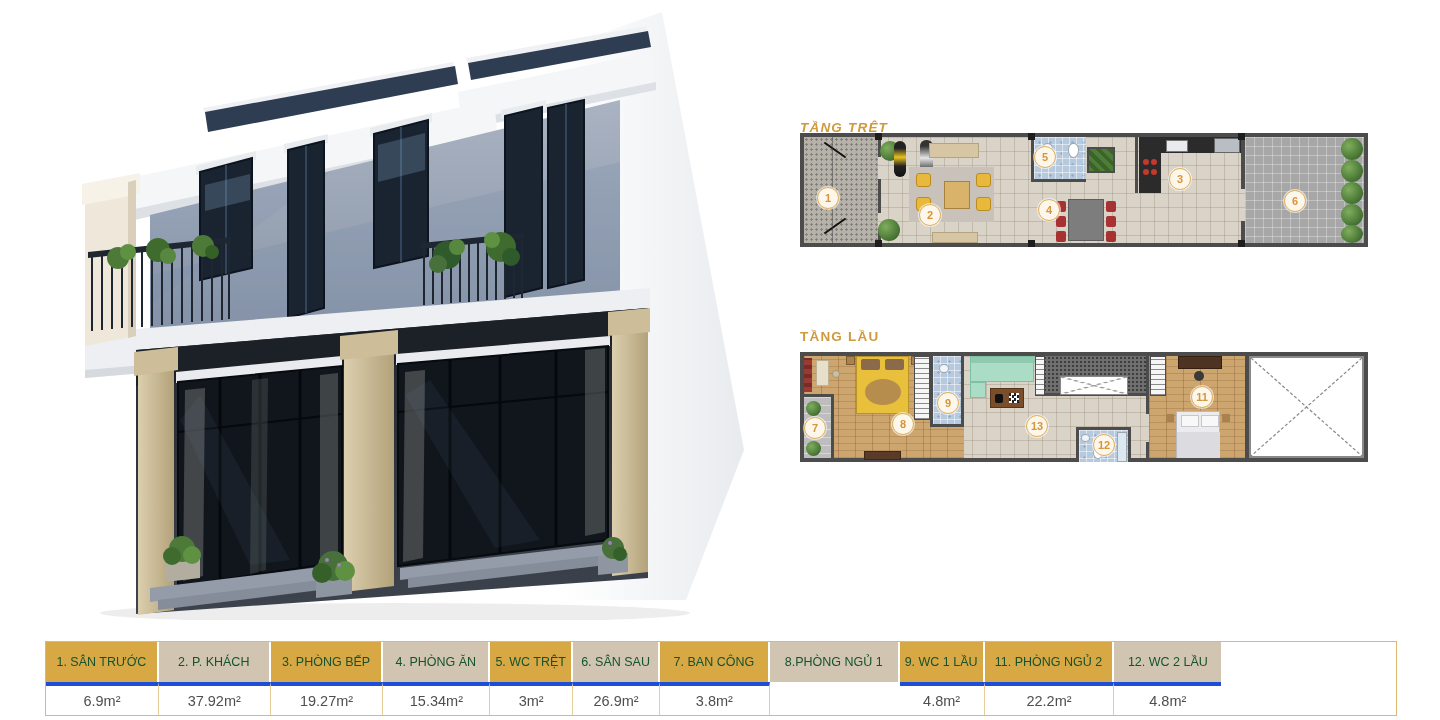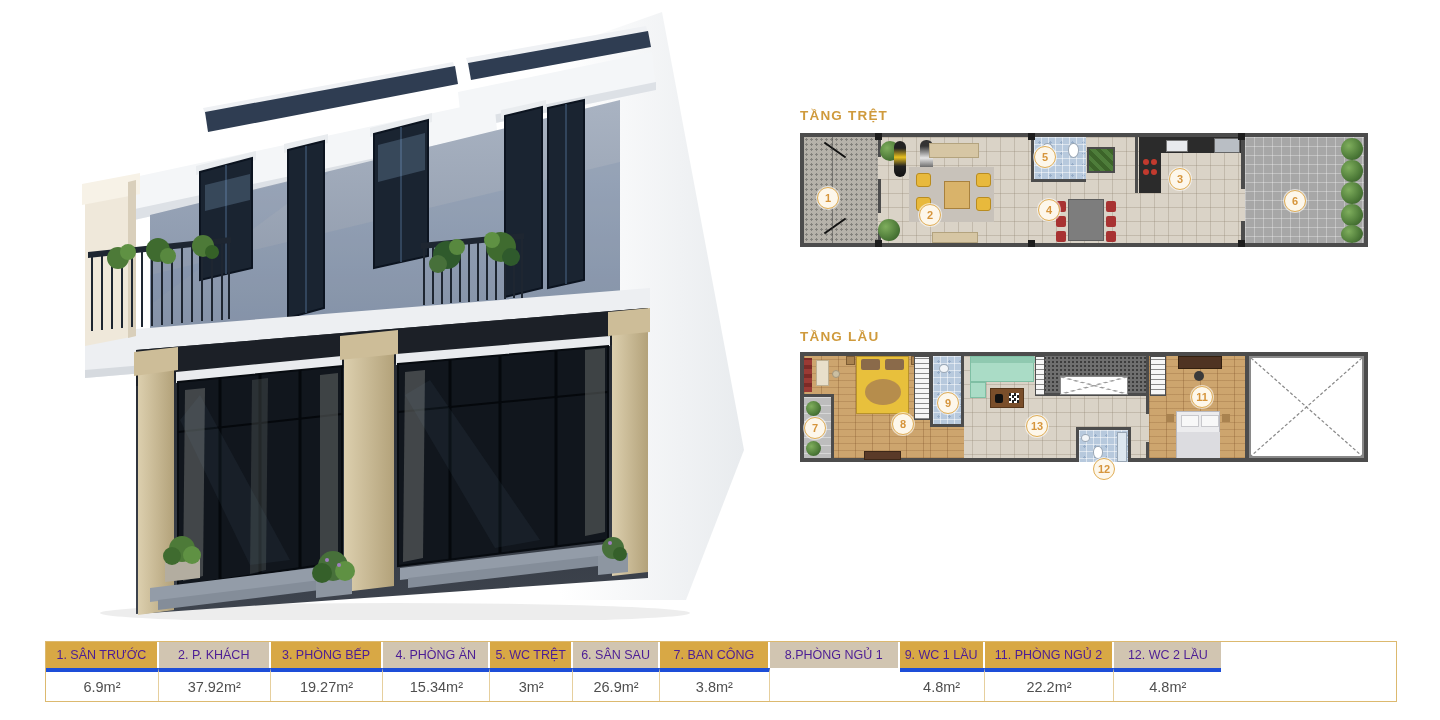--- a/index.html
+++ b/index.html
@@ -43,22 +43,22 @@
           font-size:11px;font-weight:bold;display:flex;align-items:center;justify-content:center;
           box-shadow:0 0 0 1px rgba(255,255,255,.6);z-index:30;}
   .plantdot{position:absolute;border-radius:50%;
             background:radial-gradient(circle at 35% 35%,#7fae5d,#4d7a38 60%,#2f5423);}
   .furn{position:absolute;box-sizing:border-box;}
 
   
   #legend{position:absolute;left:45px;top:641px;width:1352px;display:flex;
           border:1px solid #dcb96f;box-sizing:border-box;background:#fff;}
   .leg-col{display:flex;flex-direction:column;box-sizing:border-box;}
-  .leg-head{height:26px;display:flex;align-items:center;justify-content:center;
-            color:#4c1d95;font-size:12.5px;white-space:nowrap;overflow:hidden;
+  .leg-head{height:40px;display:flex;align-items:center;justify-content:center;
+            color:#14532d;font-size:12.5px;white-space:nowrap;overflow:hidden;
             border-right:2px solid #fff;box-sizing:border-box;}
   .leg-col:last-child .leg-head{border-right:none;}
   .leg-val{height:33px;display:flex;align-items:center;justify-content:center;
            color:#4f4f4f;font-size:14.5px;background:#fff;
            border-top:4px solid #1d4ed8;border-right:1px solid #e6cf9d;box-sizing:border-box;}
   .leg-col:last-child .leg-val{border-right:none;}
   .gold{background:#d8a845;}
   .beige{background:#d1c5b1;}
 </style>
 </head>
@@ -202,21 +202,21 @@
       <circle cx="345" cy="571" r="10" fill="#5f9143"></circle>
       <circle cx="327" cy="560" r="2" fill="#a07ec0"></circle>
         <circle cx="339" cy="565" r="2" fill="#a07ec0"></circle>
       <path d="M598,556 L628,553 L628,572 L598,575 Z" fill="#8d96a1"></path>
       <circle cx="613" cy="548" r="11" fill="#47703a"></circle>
         <circle cx="620" cy="554" r="7" fill="#35602a"></circle>
       <circle cx="610" cy="543" r="2" fill="#a07ec0"></circle>
     </g>
   </svg>
 
-  <div class="plan-label" style="left:800px;top:108px;">TẦNG TRỆT</div>
+  <div class="plan-label" style="left:800px;top:120px;font-style:italic;">TẦNG TRỆT</div>
 
   <div class="plan" style="left:800px;top:133px;width:568px;height:114px;">
 
     <div class="zone speckle" style="left:0;top:0;width:74px;height:106px;">
       <div class="abs" style="left:18px;top:12px;width:26px;height:2px;background:#111;transform:rotate(35deg);"></div>
       <div class="abs" style="left:18px;top:88px;width:26px;height:2px;background:#111;transform:rotate(-35deg);"></div>
       <div class="abs" style="left:28px;top:0;width:1px;height:106px;background:rgba(60,60,60,.5);"></div>
     </div>
     <div class="wall" style="left:74px;top:0;width:3px;height:20px;"></div>
     <div class="wall" style="left:74px;top:42px;width:3px;height:34px;"></div>
@@ -392,21 +392,21 @@
       </div>
     <div class="marker" style="left:133px;top:36px;">
         <span>9</span>
       </div>
     <div class="marker" style="left:222px;top:59px;">
         <span>13</span>
       </div>
     <div class="marker" style="left:387px;top:30px;">
         <span>11</span>
       </div>
-    <div class="marker" style="left:289px;top:78px;margin-top:24px;">
+    <div class="marker" style="left:289px;top:78px;">
         <span>12</span>
       </div>
   </div>
 
   <div id="legend">
     <div class="leg-col" style="width:8.36%">
       <div class="leg-head gold">1. SÂN TRƯỚC</div>
       <div class="leg-val">6.9m²</div>
     </div>
     <div class="leg-col" style="width:8.28%">

